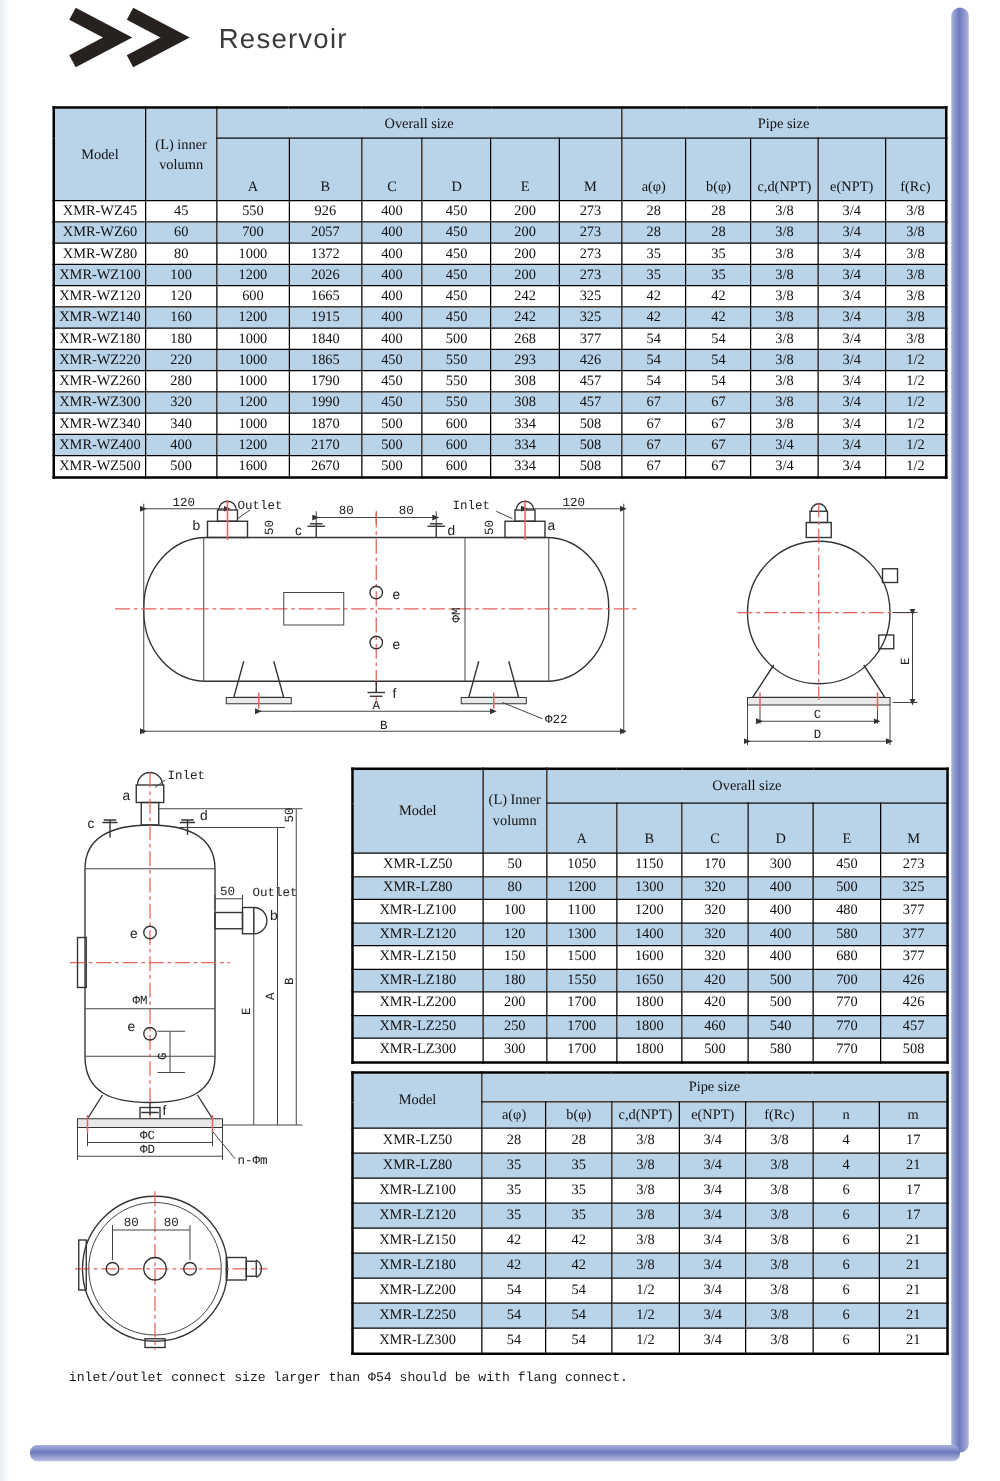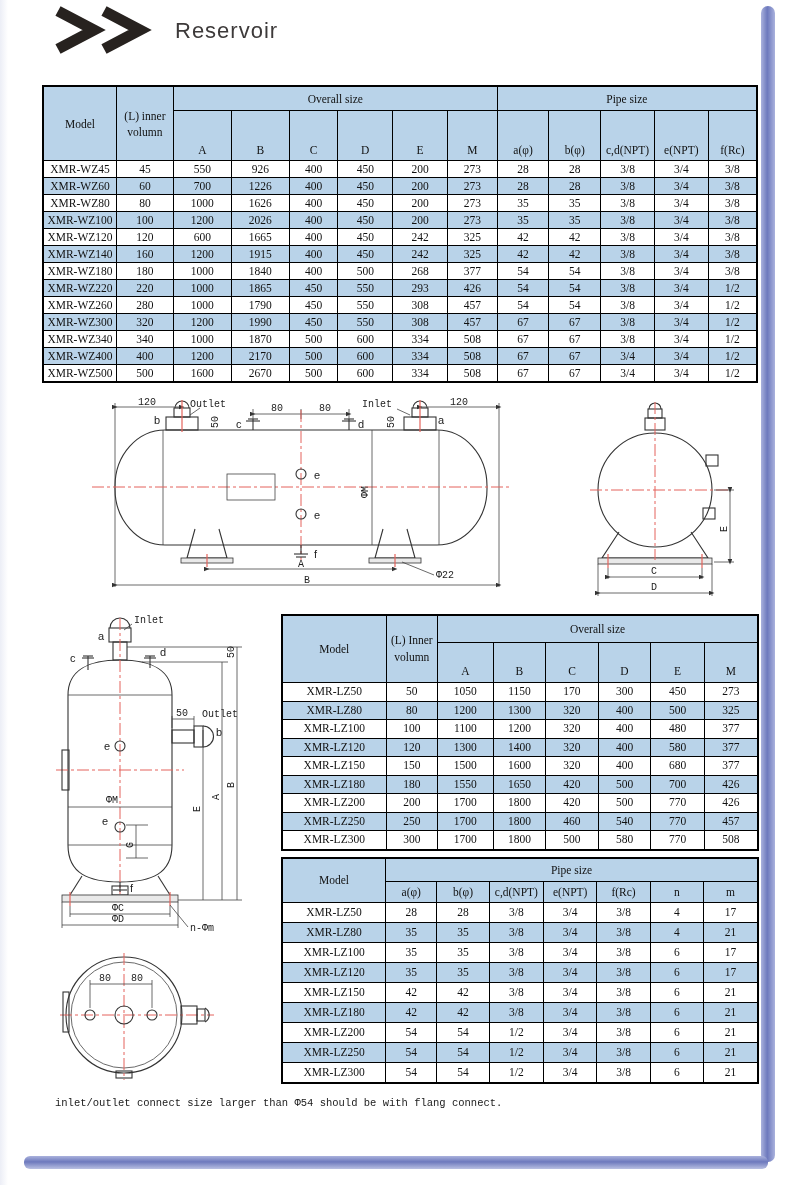--- a/index.html
+++ b/index.html
@@ -113,36 +113,36 @@
           <td>28</td>
           <td>28</td>
           <td>3/8</td>
           <td>3/4</td>
           <td>3/8</td>
         </tr>
         <tr>
           <td>XMR-WZ60</td>
           <td>60</td>
           <td>700</td>
-          <td>1226</td>
+          <td>2057</td>
           <td>400</td>
           <td>450</td>
           <td>200</td>
           <td>273</td>
           <td>28</td>
           <td>28</td>
           <td>3/8</td>
           <td>3/4</td>
           <td>3/8</td>
         </tr>
         <tr>
           <td>XMR-WZ80</td>
           <td>80</td>
           <td>1000</td>
-          <td>1626</td>
+          <td>1372</td>
           <td>400</td>
           <td>450</td>
           <td>200</td>
           <td>273</td>
           <td>35</td>
           <td>35</td>
           <td>3/8</td>
           <td>3/4</td>
           <td>3/8</td>
         </tr>

